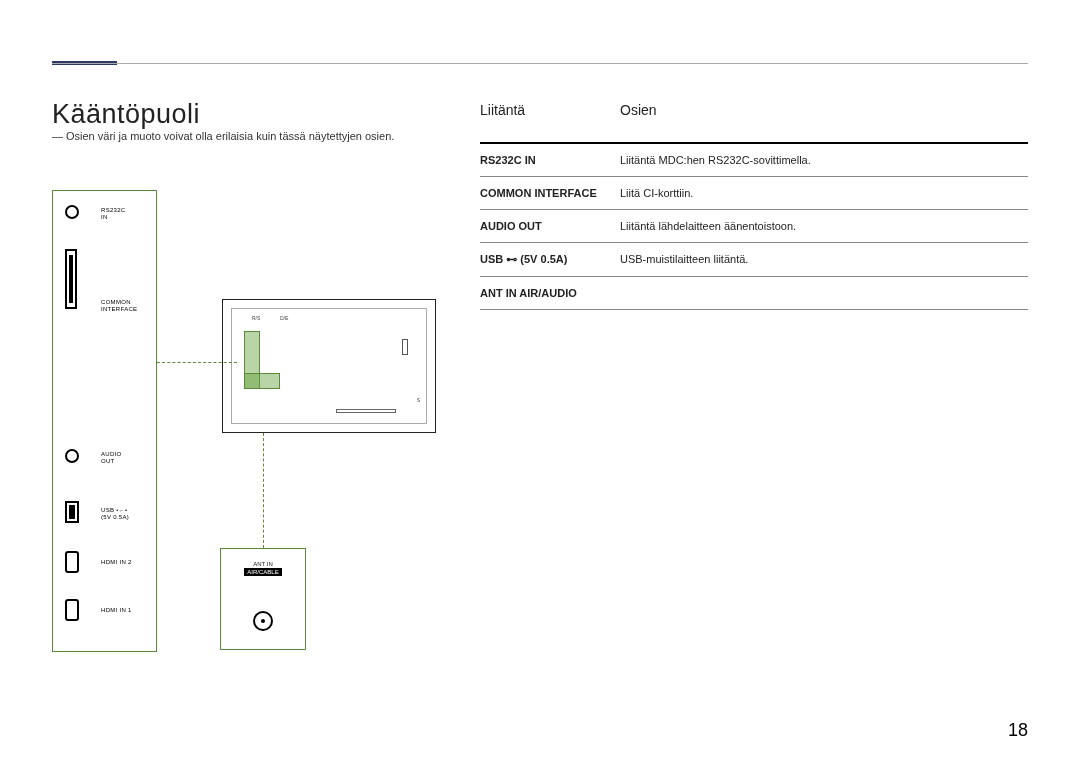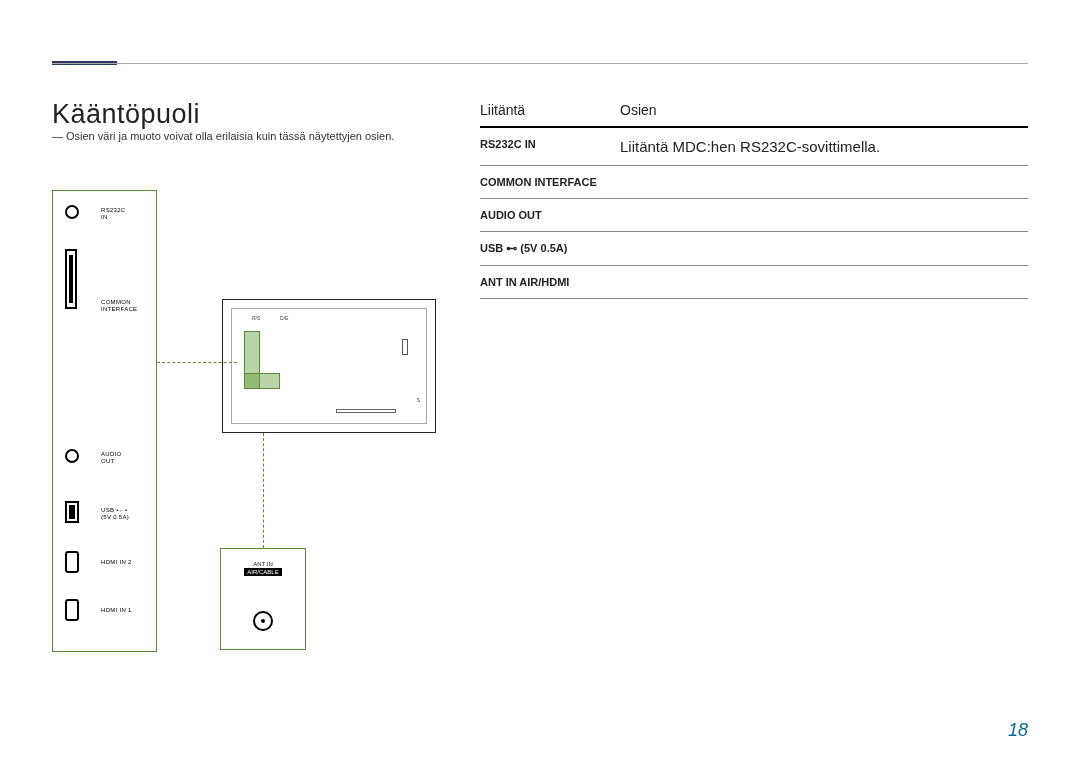--- a/index.html
+++ b/index.html
@@ -34,27 +34,27 @@
   .mon-highlight { position: absolute; left: 12px; top: 22px; width: 36px; height: 58px; }
   .mon-h-v { position: absolute; left: 0; top: 0; width: 16px; height: 58px; background: rgba(100,160,60,.45); border: 1px solid #5a8a3a; }
   .mon-h-h { position: absolute; left: 0; bottom: 0; width: 36px; height: 16px; background: rgba(100,160,60,.45); border: 1px solid #5a8a3a; }
   .mon-slot { position: absolute; right: 18px; top: 30px; width: 6px; height: 16px; border: 1px solid #555; }
   .mon-bottom { position: absolute; right: 30px; bottom: 10px; width: 60px; height: 4px; border: 1px solid #666; }
   
   .dash-h { position: absolute; border-top: 1.5px dashed #5a8a3a; height: 0; }
   .dash-v { position: absolute; border-left: 1.5px dashed #5a8a3a; width: 0; }
   
   .tbl { position: absolute; left: 480px; top: 102px; width: 548px; }
-  .tbl-head { display: flex; border-bottom: 2px solid #000; padding-bottom: 8px; align-items: center; }
+  .tbl-head { display: flex; border-bottom: 2px solid #000; padding-bottom: 24px; align-items: center; }
   .col1 { width: 140px; font-size: 14px; font-weight: 500; }
   .col2 { flex: 1; font-size: 14px; font-weight: 500; }
   .tbl-row { display: flex; border-bottom: 1px solid #888; padding: 10px 0; }
   .tbl-row .c1 { width: 140px; font-size: 11px; font-weight: 600; }
-  .tbl-row .c2 { flex: 1; font-size: 15px; }
-  .page-num { position: absolute; right: 52px; bottom: 22px; font-size: 18px; color: #0369a1; font-style: italic; }
+  .tbl-row .c2 { flex: 1; font-size: 11px; }
+  .page-num { position: absolute; right: 52px; bottom: 22px; font-size: 18px; color: #000000; }
   .mon-tiny { position: absolute; font-size: 5px; color: #444; }
 </style>
 </head>
 <body>
 
 <div class="accent"></div>
 <div class="top-bar"></div>
 
 <div class="title">Kääntöpuoli</div>
 
@@ -131,25 +131,28 @@
   <div class="tbl-head">
     <div class="col1">Liitäntä</div>
     <div class="col2">Osien</div>
   </div>
   <div class="tbl-row">
     <div class="c1">RS232C IN</div>
     <div class="c2">Liitäntä MDC:hen RS232C-sovittimella.</div>
   </div>
   <div class="tbl-row">
     <div class="c1">COMMON INTERFACE</div>
+    <div class="c2">Liitä CI-korttiin.</div>
   </div>
   <div class="tbl-row">
     <div class="c1">AUDIO OUT</div>
+    <div class="c2">Liitäntä lähdelaitteen äänentoistoon.</div>
   </div>
   <div class="tbl-row">
     <div class="c1">USB ⊷ (5V 0.5A)</div>
+    <div class="c2">USB-muistilaitteen liitäntä.</div>
   </div>
   <div class="tbl-row">
-    <div class="c1">ANT IN AIR/HDMI</div>
+    <div class="c1">ANT IN AIR/AUDIO</div>
   </div>
 </div>
 
 <div class="page-num">18</div>
 
 </body></html>

